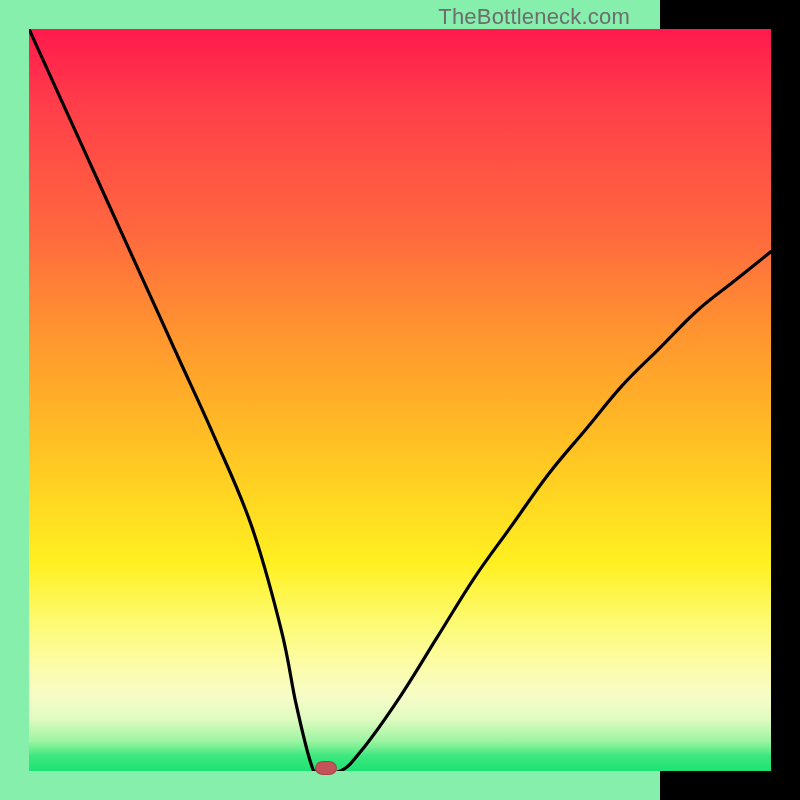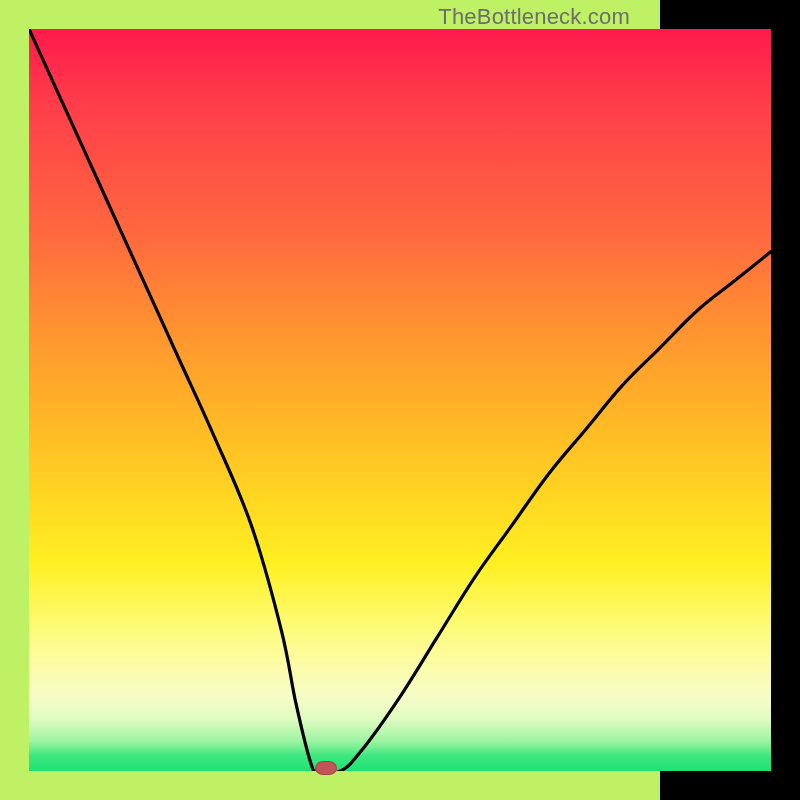--- a/index.html
+++ b/index.html
@@ -8,21 +8,21 @@
     width: 800px;
     height: 800px;
     background: #000;
     overflow: hidden;
     font-family: Arial, Helvetica, sans-serif;
   }
   .frame {
     position: relative;
     width: 660px;
     height: 800px;
-    background: #bef264;
+    background: #86efac;
   }
   .plot-area {
     position: absolute;
     left: 29px;
     top: 29px;
     width: 742px;
     height: 742px;
     
     background: linear-gradient(
       to bottom,

